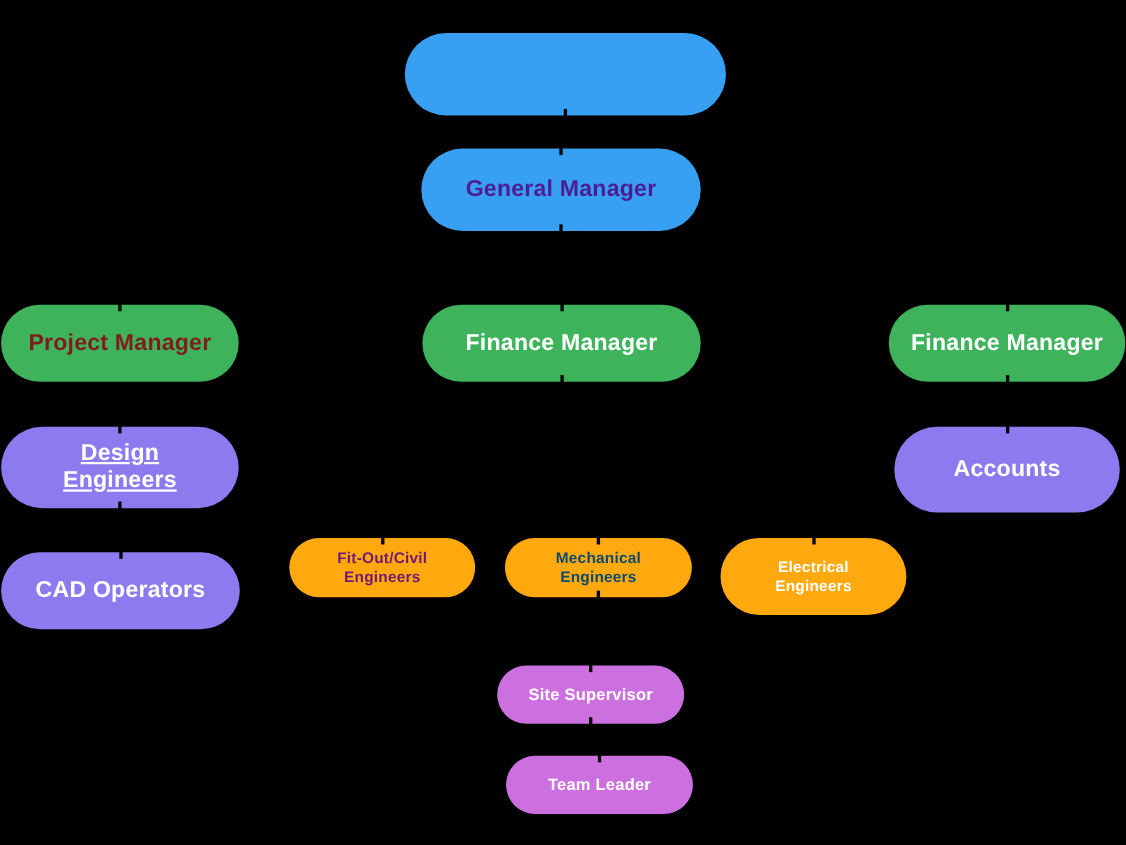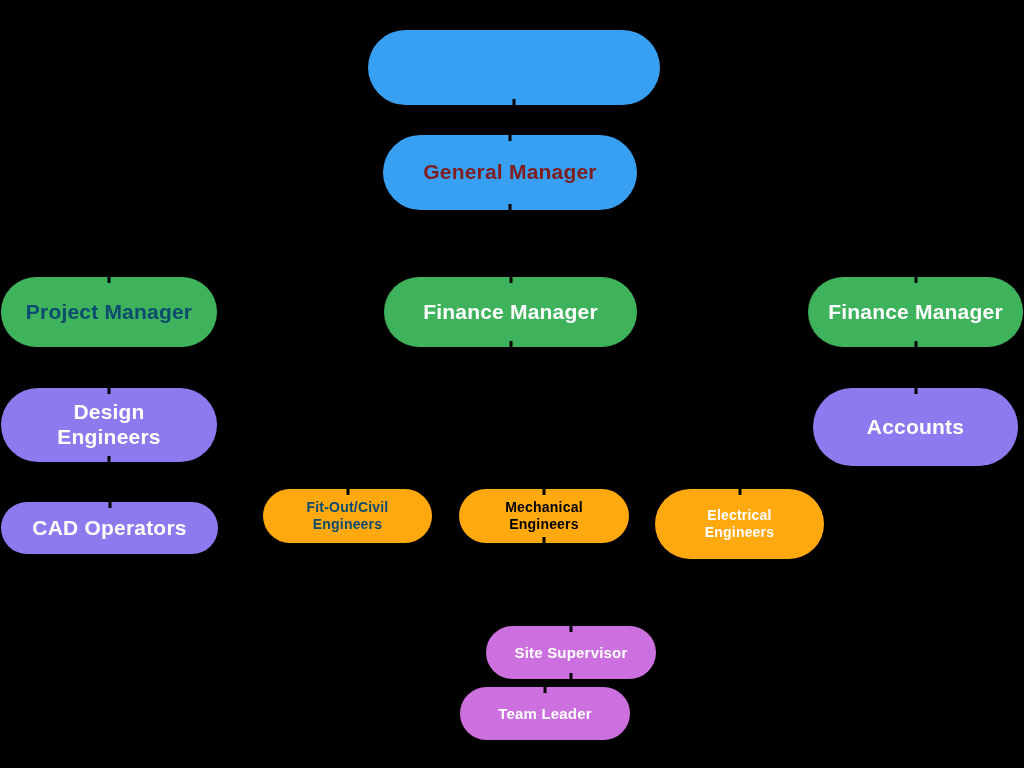--- a/index.html
+++ b/index.html
@@ -43,70 +43,70 @@
   .stub.top { top: -1px; }
   .stub.bottom { bottom: -1px; }
 </style>
 </head>
 <body style="background: rgb(0, 0, 0);">
 
 <div class="stage" style="background: rgb(0, 0, 0);">
     <div class="node" style="left: 368px; top: 30px; width: 292px; height: 75px; font-size: 21px; background: rgb(56, 160, 242); color: rgb(255, 255, 255);">
       <div class="stub bottom" style="background: rgb(0, 0, 0);"></div>
     </div>
-    <div class="node" style="left: 383px; top: 135px; width: 254px; height: 75px; font-size: 21px; background: rgb(56, 160, 242); color: #7f1d1d;">
+    <div class="node" style="left: 383px; top: 135px; width: 254px; height: 75px; font-size: 21px; background: rgb(56, 160, 242); color: #4c1d95;">
       <div class="label-line">General Manager</div>
       <div class="stub top" style="background: rgb(0, 0, 0);"></div>
       <div class="stub bottom" style="background: rgb(0, 0, 0);"></div>
     </div>
-    <div class="node" style="left: 1px; top: 277px; width: 216px; height: 70px; font-size: 21px; background: rgb(62, 179, 92); color: #0c4a6e;">
+    <div class="node" style="left: 1px; top: 277px; width: 216px; height: 70px; font-size: 21px; background: rgb(62, 179, 92); color: #7f1d1d;">
       <div class="label-line">Project Manager</div>
       <div class="stub top" style="background: rgb(0, 0, 0);"></div>
     </div>
     <div class="node" style="left: 384px; top: 277px; width: 253px; height: 70px; font-size: 21px; background: rgb(62, 179, 92); color: rgb(255, 255, 255);">
       <div class="label-line">Finance Manager</div>
       <div class="stub top" style="background: rgb(0, 0, 0);"></div>
       <div class="stub bottom" style="background: rgb(0, 0, 0);"></div>
     </div>
     <div class="node" style="left: 808px; top: 277px; width: 215px; height: 70px; font-size: 21px; background: rgb(62, 179, 92); color: rgb(255, 255, 255);">
       <div class="label-line">Finance Manager</div>
       <div class="stub top" style="background: rgb(0, 0, 0);"></div>
       <div class="stub bottom" style="background: rgb(0, 0, 0);"></div>
     </div>
-    <div class="node" style="left: 1px; top: 388px; width: 216px; height: 74px; font-size: 21px; background: rgb(140, 123, 239); color: rgb(255, 255, 255);">
+    <div class="node" style="left: 1px; top: 388px; width: 216px; height: 74px; font-size: 21px; background: rgb(140, 123, 239); color: rgb(255, 255, 255); text-decoration: underline;">
       <div class="label-line">Design</div>
       <div class="label-line">Engineers</div>
       <div class="stub top" style="background: rgb(0, 0, 0);"></div>
       <div class="stub bottom" style="background: rgb(0, 0, 0);"></div>
     </div>
     <div class="node" style="left: 813px; top: 388px; width: 205px; height: 78px; font-size: 21px; background: rgb(140, 123, 239); color: rgb(255, 255, 255);">
       <div class="label-line">Accounts</div>
       <div class="stub top" style="background: rgb(0, 0, 0);"></div>
     </div>
-    <div class="node" style="left: 1px; top: 502px; width: 217px; height: 52px; font-size: 21px; background: rgb(140, 123, 239); color: rgb(255, 255, 255); justify-content: center;">
+    <div class="node" style="left: 1px; top: 502px; width: 217px; height: 70px; font-size: 21px; background: rgb(140, 123, 239); color: rgb(255, 255, 255); justify-content: center;">
       <div class="label-line">CAD Operators</div>
       <div class="stub top" style="background: rgb(0, 0, 0);"></div>
     </div>
-    <div class="node" style="left: 263px; top: 489px; width: 169px; height: 54px; font-size: 14px; background: rgb(255, 169, 15); color: #0c4a6e;">
+    <div class="node" style="left: 263px; top: 489px; width: 169px; height: 54px; font-size: 14px; background: rgb(255, 169, 15); color: #701a75;">
       <div class="label-line">Fit-Out/Civil</div>
       <div class="label-line">Engineers</div>
       <div class="stub top" style="background: rgb(0, 0, 0);"></div>
     </div>
-    <div class="node" style="left: 459px; top: 489px; width: 170px; height: 54px; font-size: 14px; background: rgb(255, 169, 15); color: #000000;">
+    <div class="node" style="left: 459px; top: 489px; width: 170px; height: 54px; font-size: 14px; background: rgb(255, 169, 15); color: #0c4a6e;">
       <div class="label-line">Mechanical</div>
       <div class="label-line">Engineers</div>
       <div class="stub top" style="background: rgb(0, 0, 0);"></div>
       <div class="stub bottom" style="background: rgb(0, 0, 0);"></div>
     </div>
     <div class="node" style="left: 655px; top: 489px; width: 169px; height: 70px; font-size: 14px; background: rgb(255, 169, 15); color: rgb(255, 255, 255);">
       <div class="label-line">Electrical</div>
       <div class="label-line">Engineers</div>
       <div class="stub top" style="background: rgb(0, 0, 0);"></div>
     </div>
-    <div class="node" style="left: 486px; top: 605px; width: 170px; height: 53px; font-size: 15px; background: rgb(204, 112, 223); color: rgb(255, 255, 255); margin-top: 21px;">
+    <div class="node" style="left: 452px; top: 605px; width: 170px; height: 53px; font-size: 15px; background: rgb(204, 112, 223); color: rgb(255, 255, 255);">
       <div class="label-line">Site Supervisor</div>
       <div class="stub top" style="background: rgb(0, 0, 0);"></div>
       <div class="stub bottom" style="background: rgb(0, 0, 0);"></div>
     </div>
     <div class="node" style="left: 460px; top: 687px; width: 170px; height: 53px; font-size: 15px; background: rgb(204, 112, 223); color: rgb(255, 255, 255); text-align: right;">
       <div class="label-line">Team Leader</div>
       <div class="stub top" style="background: rgb(0, 0, 0);"></div>
     </div>
   </div>
 

